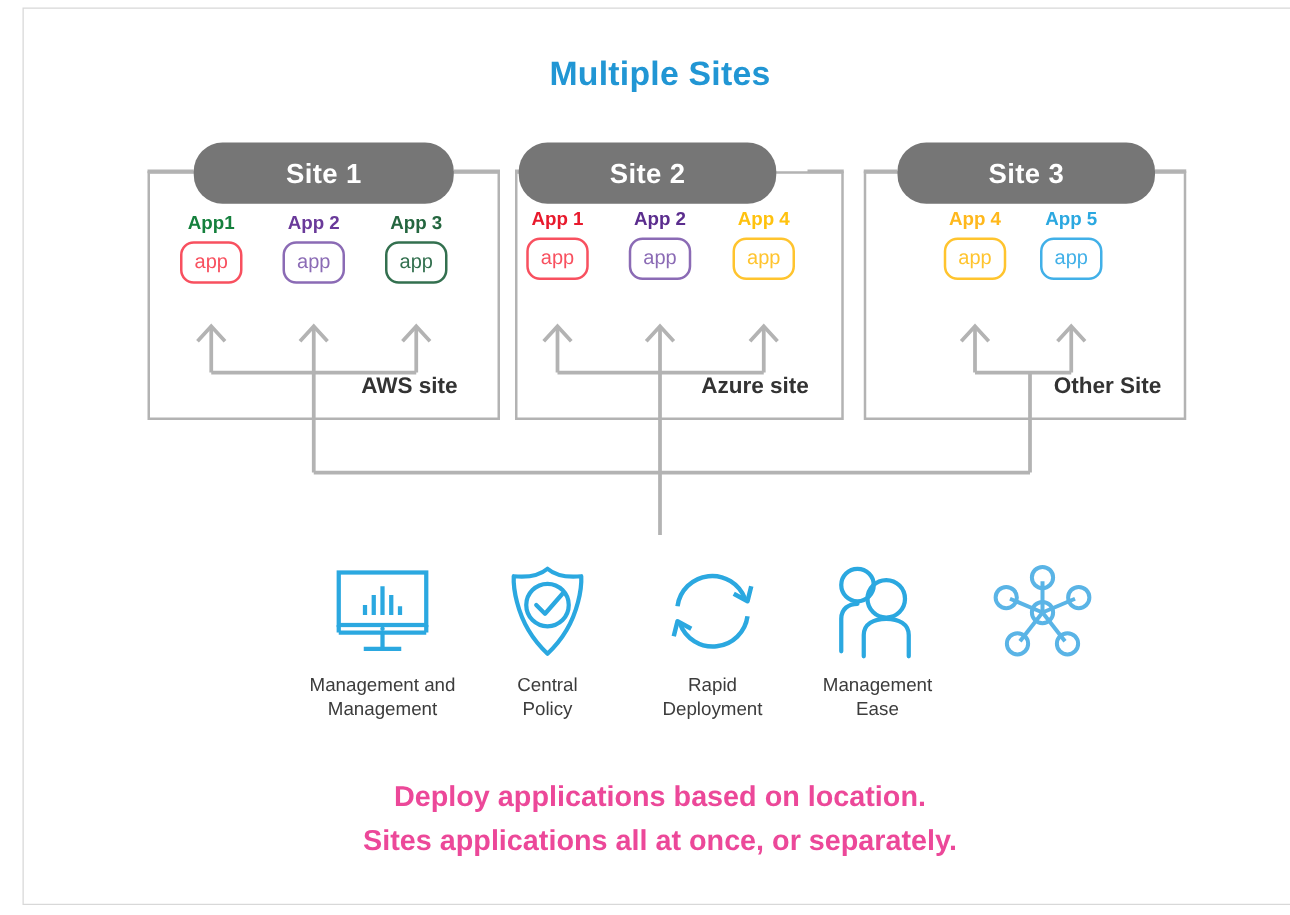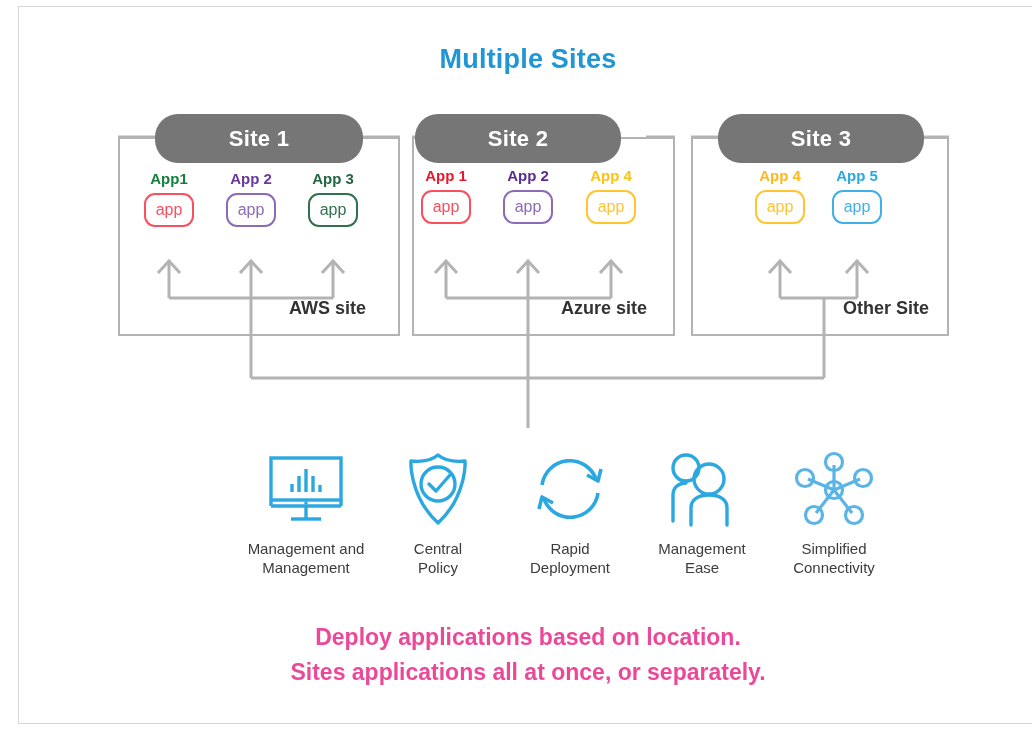--- a/index.html
+++ b/index.html
@@ -368,24 +368,20 @@
             <line x1="42" y1="39" x2="60" y2="62"></line>
             <circle cx="42" cy="39" r="8.5"></circle>
             <circle cx="42" cy="11" r="8.5"></circle>
             <circle cx="13" cy="27" r="8.5"></circle>
             <circle cx="71" cy="27" r="8.5"></circle>
             <circle cx="22" cy="64" r="8.5"></circle>
             <circle cx="62" cy="64" r="8.5"></circle>
           </g>
         </svg>
       </div>
-      <div class="benefit-label">
-        <span>Simplified</span><br>
-        <span>Connectivity</span>
-      </div>
     </div>
   </div>
 
   <div id="caption">
     <span class="caption-line">Deploy applications based on location.</span>
     <span class="caption-line">Sites applications all at once, or separately.</span>
   </div>
 
 </div>
 

